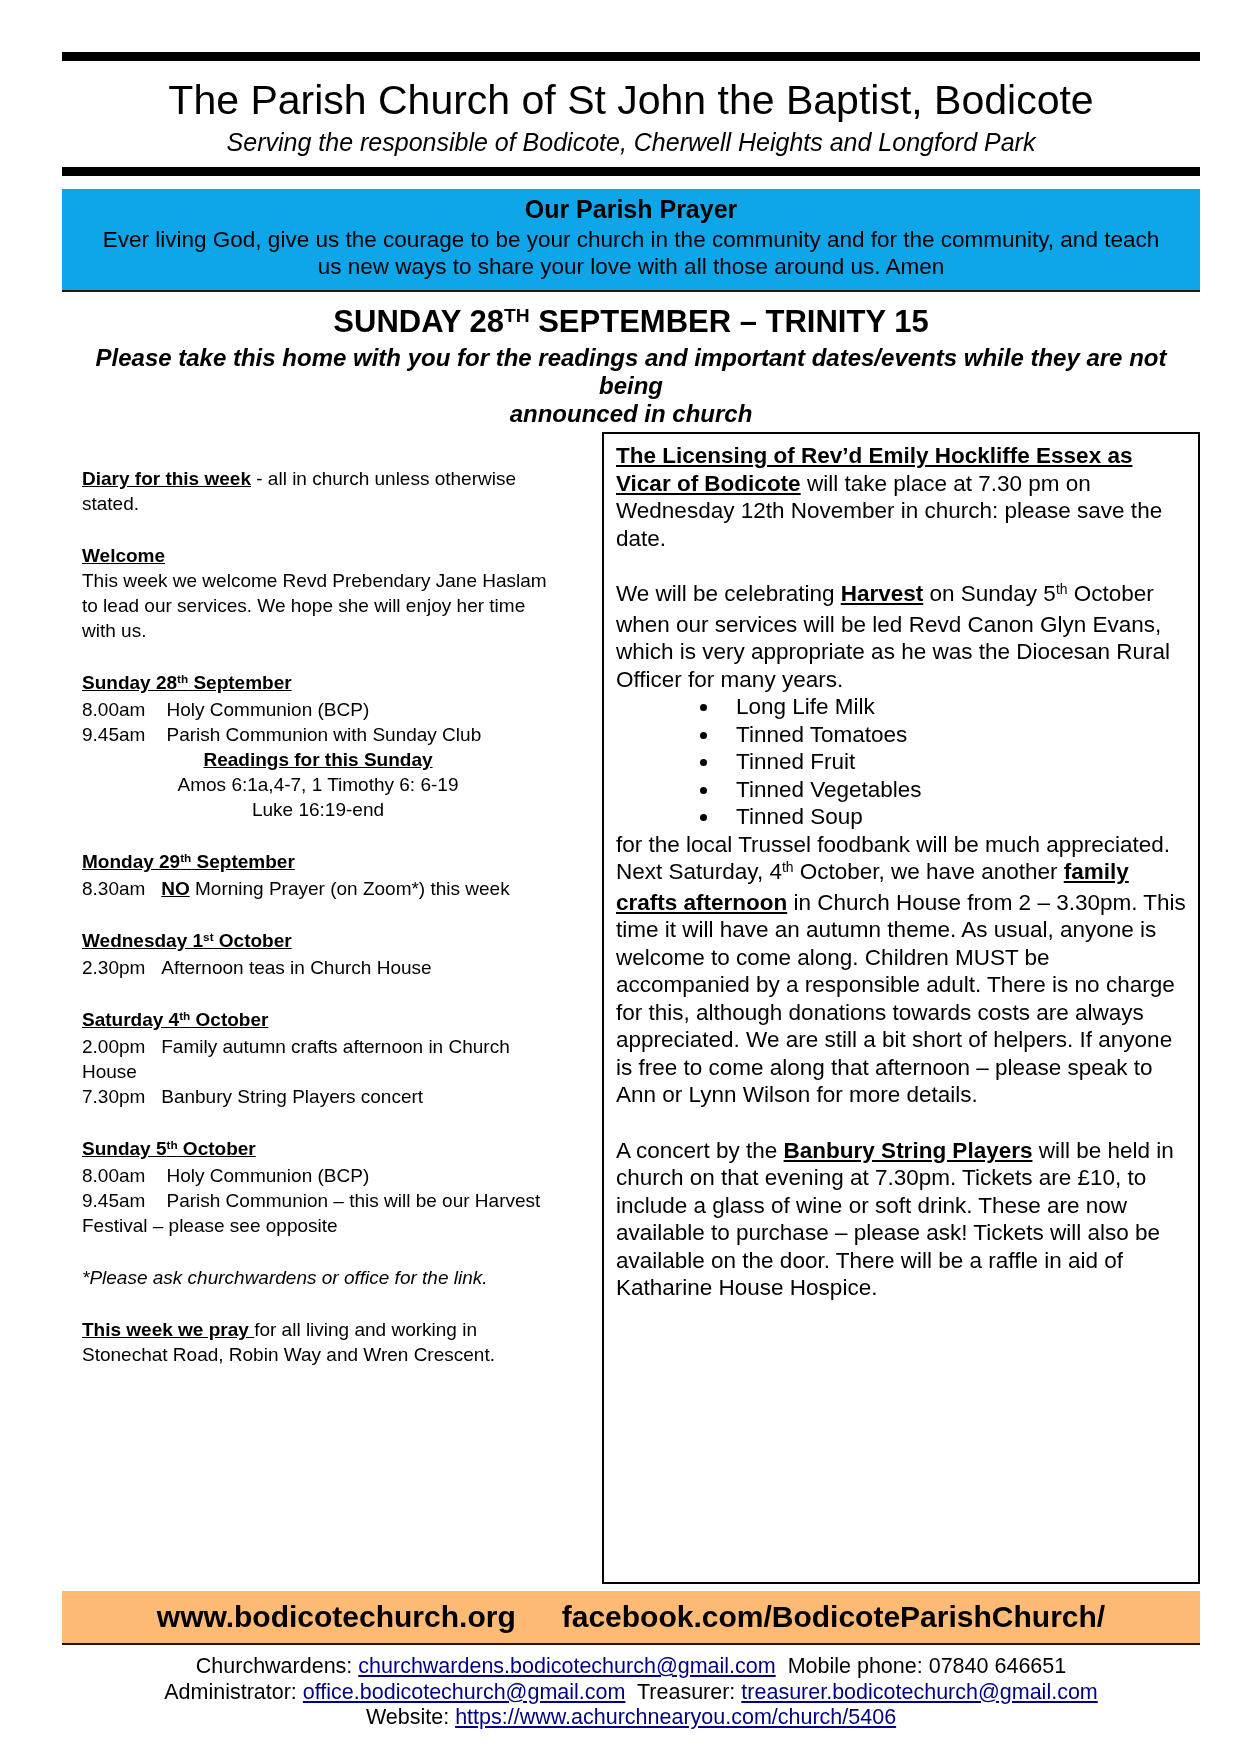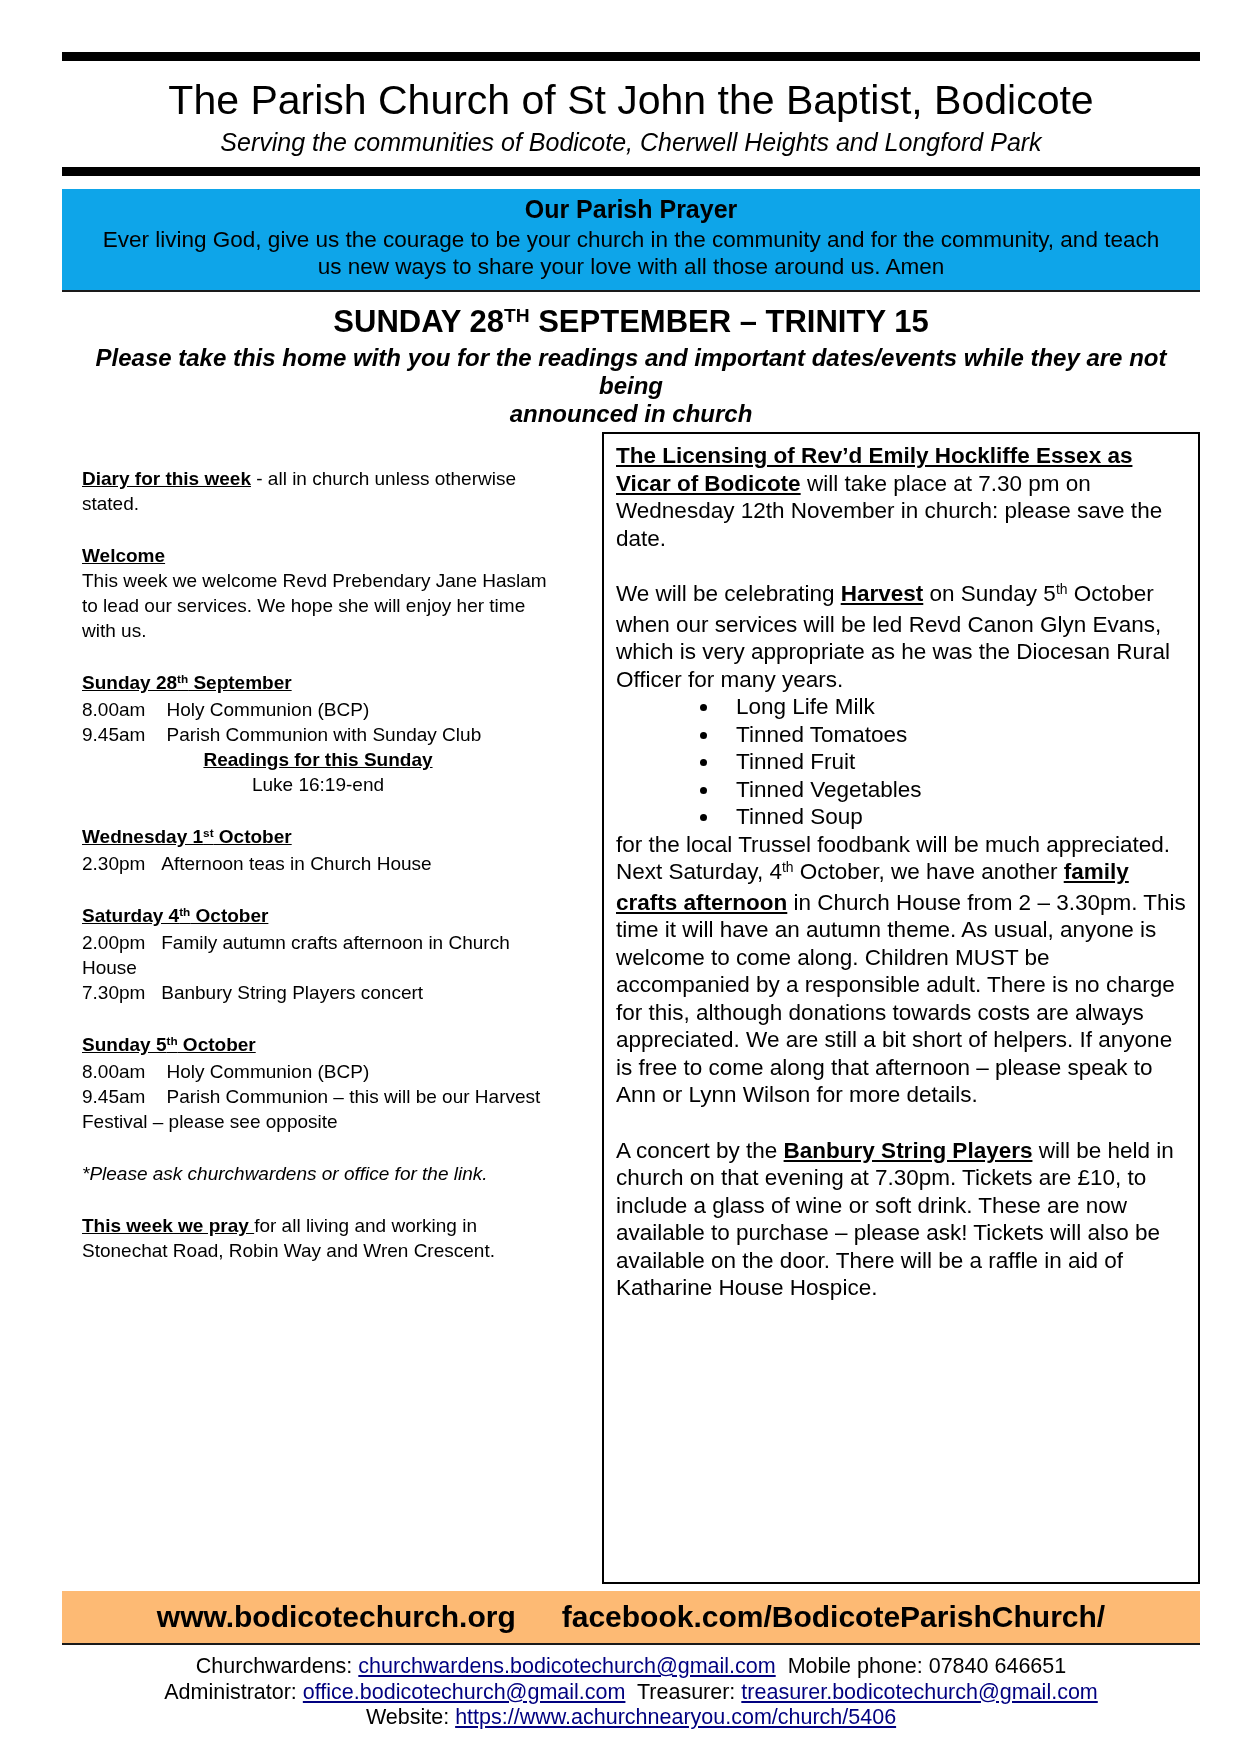--- a/index.html
+++ b/index.html
@@ -58,21 +58,21 @@
   .contacts a { color: #000080; text-decoration: underline; cursor: pointer; }
 </style>
 </head>
 <body>
 
 <div class="page">
 
   <div class="rule"></div>
 
   <h1 class="page-title">The Parish Church of St John the Baptist, Bodicote</h1>
-  <div class="page-subtitle">Serving the communities of Bodicote, Cherwell Heights and Longford Park</div>
+  <div class="page-subtitle">Serving the responsible of Bodicote, Cherwell Heights and Longford Park</div>
 
   <div class="rule2"></div>
 
   <div class="prayer-box">
     <div class="prayer-heading">Our Parish Prayer</div>
     <div class="prayer-text">Ever living God, give us the courage to be your church in the community and for the community, and teach us new ways to share your love with all those around us. Amen</div>
   </div>
 
   <h2 class="service-heading"><span>SUNDAY 28</span><sup class="sp">TH</sup><span> SEPTEMBER – TRINITY 15</span></h2>
 
@@ -90,23 +90,28 @@
       <div class="blk">
         <p><span class="hu">Welcome</span></p>
         <p>This week we welcome Revd Prebendary Jane Haslam to lead our services. We hope she will enjoy her time with us.</p>
       </div>
 
       <div class="blk">
         <p><span class="hu"><span>Sunday 28</span><sup class="sp">th</sup><span> September</span></span></p>
         <p>8.00am&nbsp;&nbsp;&nbsp;&nbsp;Holy Communion (BCP)</p>
         <p>9.45am&nbsp;&nbsp;&nbsp;&nbsp;Parish Communion with Sunday Club</p>
         <p class="center"><span class="hu">Readings for this Sunday</span></p>
+        <p class="center">Amos 6:1a,4-7, 1 Timothy 6: 6-19</p>
         <p class="center">Luke 16:19-end</p>
       </div>
 
+      <div class="blk">
+        <p><span class="hu"><span>Monday 29</span><sup class="sp">th</sup><span> September</span></span></p>
+        <p><span>8.30am&nbsp;&nbsp;&nbsp;</span><span class="bu">NO</span><span> Morning Prayer (on Zoom*) this week</span></p>
+      </div>
 
       <div class="blk">
         <p><span class="hu"><span>Wednesday 1</span><sup class="sp">st</sup><span> October</span></span></p>
         <p>2.30pm&nbsp;&nbsp;&nbsp;Afternoon teas in Church House</p>
       </div>
 
       <div class="blk">
         <p><span class="hu"><span>Saturday 4</span><sup class="sp">th</sup><span> October</span></span></p>
         <p>2.00pm&nbsp;&nbsp;&nbsp;Family autumn crafts afternoon in Church House</p>
         <p>7.30pm&nbsp;&nbsp;&nbsp;Banbury String Players concert</p>

